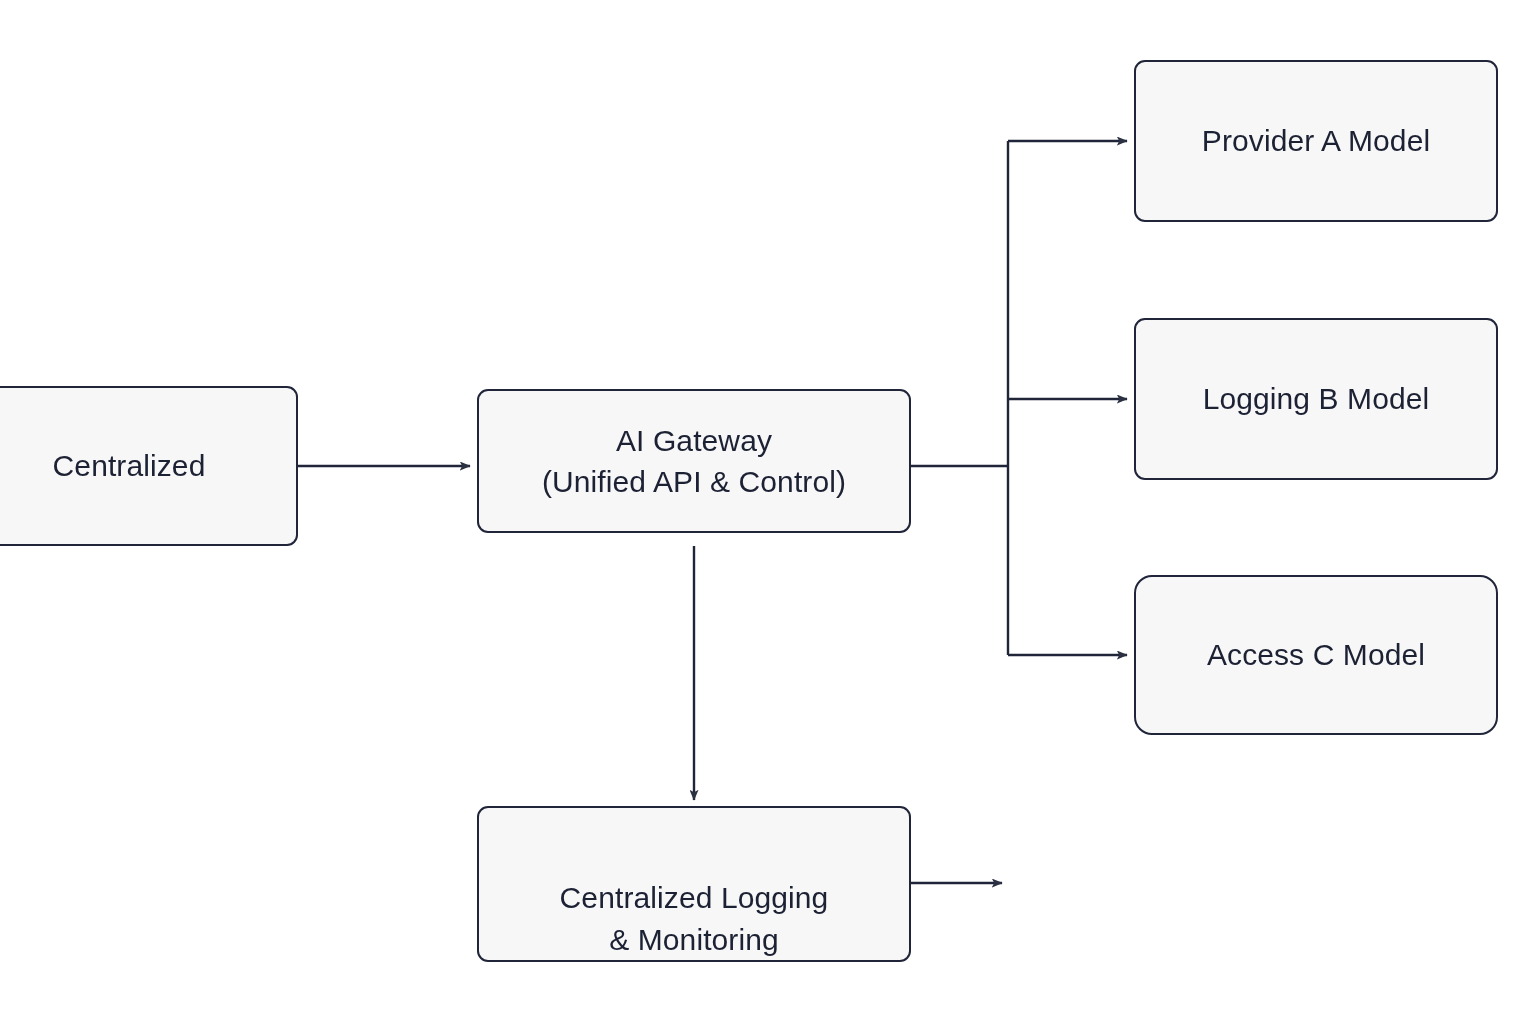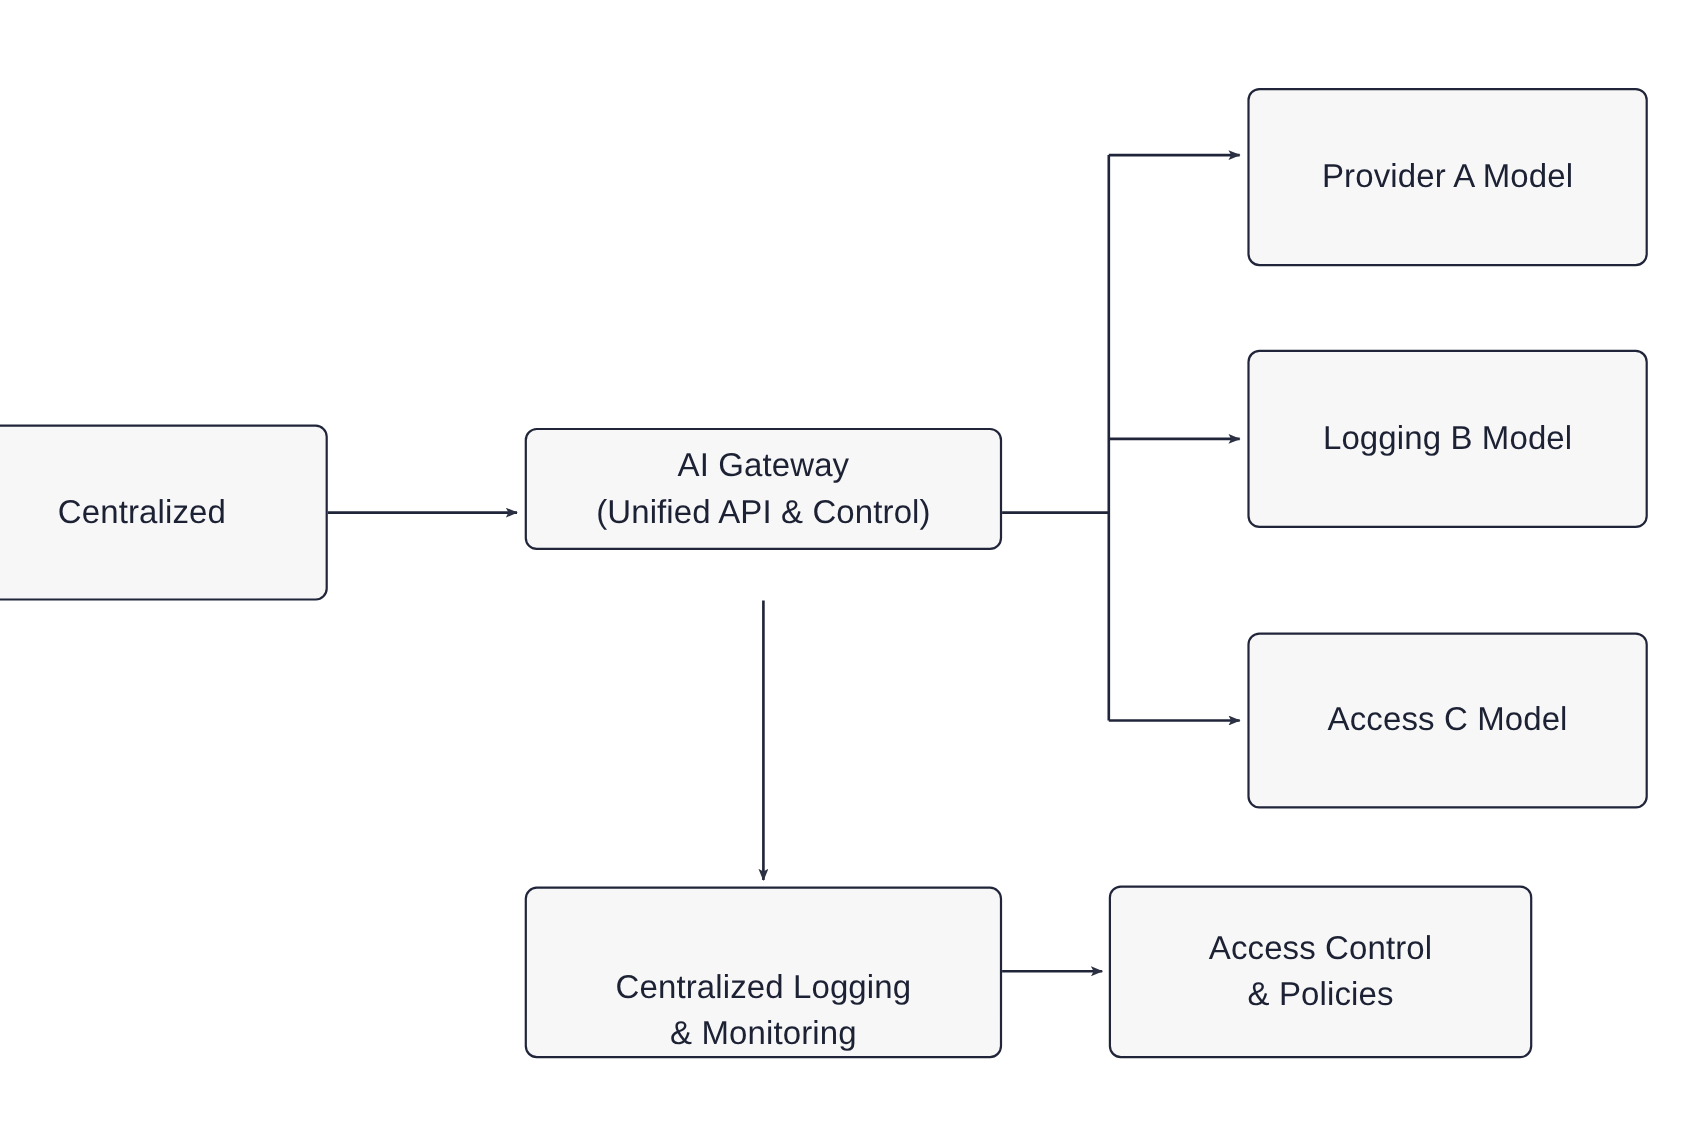--- a/index.html
+++ b/index.html
@@ -42,24 +42,24 @@
   .node.bold-title {
     font-weight: 400;
   }
   .node .label {
     display: block;
     padding: 0 10px;
     white-space: pre-line;
   }
   
   #node-applications   { left: -40px;  top: 386px; width: 338px; height: 160px; }
-  #node-gateway        { left: 477px;  top: 389px; width: 434px; height: 111px; }
-  #node-provider-a     { left: 1134px; top: 60px;  width: 364px; height: 162px; margin-top: 20px; }
+  #node-gateway        { left: 477px;  top: 389px; width: 434px; height: 144px; }
+  #node-provider-a     { left: 1134px; top: 60px;  width: 364px; height: 162px; }
   #node-provider-b     { left: 1134px; top: 318px; width: 364px; height: 162px; }
-  #node-access-c       { left: 1134px; top: 575px; width: 364px; height: 160px; }
+  #node-access-c       { left: 1134px; top: 575px; width: 364px; height: 160px; border-radius: 18px; }
   #node-logging        { left: 477px;  top: 806px; width: 434px; height: 156px; align-items: flex-end; }
   #node-access-control { left: 1008px; top: 805px; width: 385px; height: 157px; }
 </style>
 </head>
 <body>
 
 <div id="canvas">
 
   <svg id="wires" viewBox="0 0 1536 1024" width="1536" height="1024" aria-hidden="true">
     <defs>
@@ -104,18 +104,14 @@
 
   <div class="node" id="node-access-c">
     <span class="label">Access C Model</span>
   </div>
 
   <div class="node" id="node-logging">
     <span class="label">Centralized Logging
 &amp; Monitoring</span>
   </div>
 
-  <div class="node" id="node-access-control">
-    <span class="label">Access Control
-&amp; Policies</span>
-  </div>
 
 </div>
 
 </body></html>

